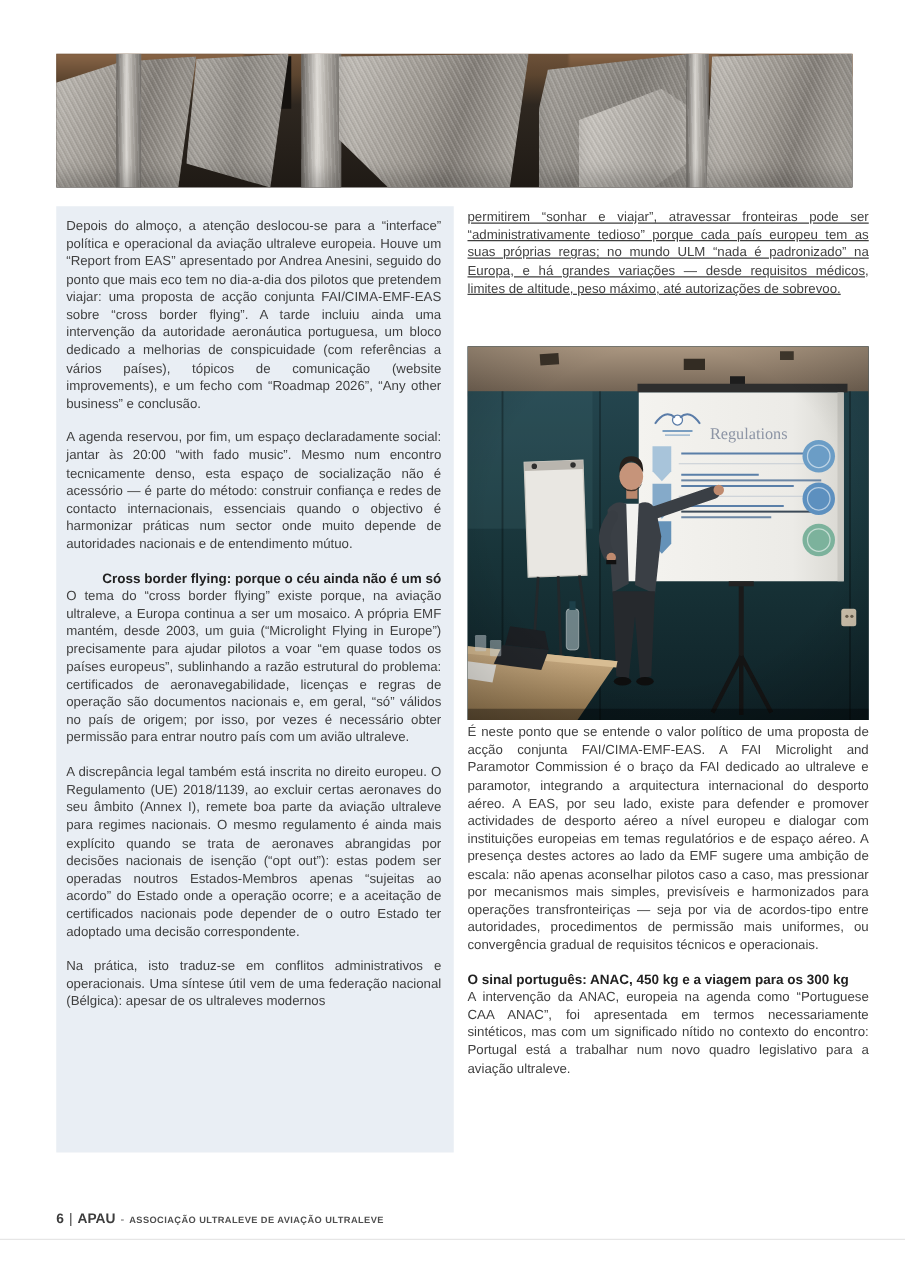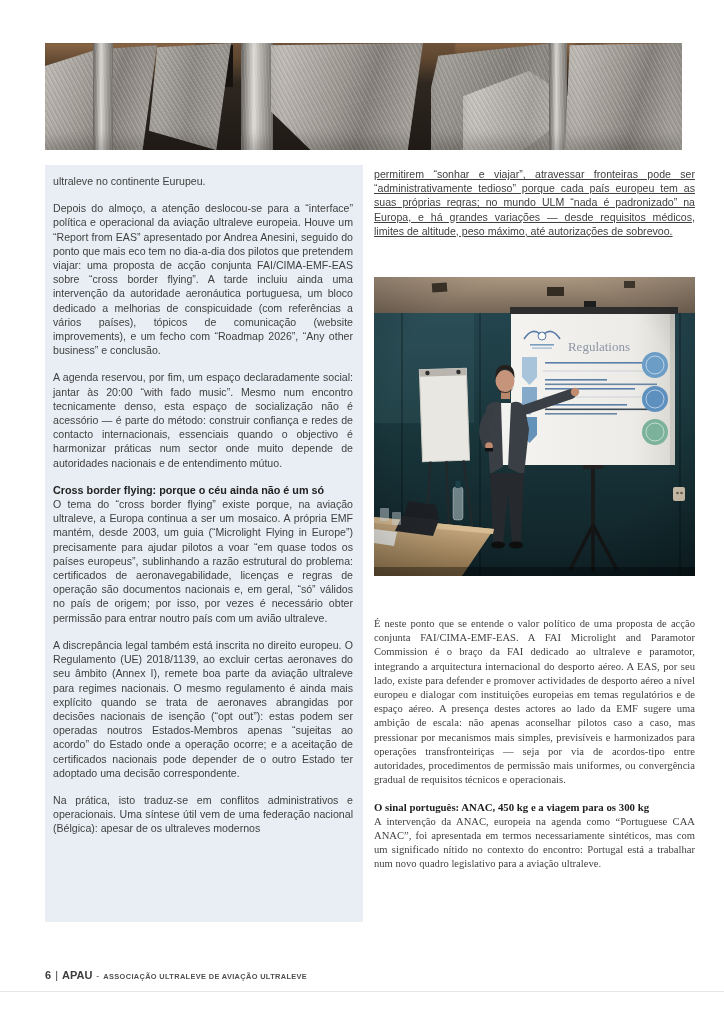--- a/index.html
+++ b/index.html
@@ -20,23 +20,23 @@
            linear-gradient(90deg,#6f6b66,#dedbd6 40%,#b3afa9 62%,#7d7974);}
   .emf-sign{position:absolute;left:152px;top:2px;width:36px;height:42px;background:#15120f;
             color:#b9b2a4;font-size:8px;font-weight:700;letter-spacing:1px;
             display:flex;align-items:flex-start;justify-content:center;padding-top:7px;
             box-sizing:border-box;filter:blur(.5px);}
 
   
   .col-left{position:absolute;left:45px;top:165px;width:318px;height:757px;background:#e9eef4;
             box-sizing:border-box;padding:9px 10px 0 8px;overflow:hidden;}
   .col-right-top{position:absolute;left:374px;top:167px;width:321px;text-decoration:underline;}
-  .col-right-bottom{position:absolute;left:374px;top:617px;width:321px;font-family:Liberation Serif, serif;}
+  .col-right-bottom{position:absolute;left:374px;top:579px;width:321px;}
   .body-text{font-size:10.6px;line-height:14.2px;text-align:justify;margin:0 0 13px 0;color:#3f3f3f;}
-  .heading{font-size:10.8px;line-height:14.2px;font-weight:700;color:#222222;text-align:left;margin:0;}
+  .heading{font-size:10.8px;line-height:14.2px;font-weight:700;color:#222222;text-align:right;margin:0;}
   .col-left .heading{margin-bottom:0;}
 
   
   .conf-photo{position:absolute;left:374px;top:277px;width:321px;height:299px;overflow:hidden;background:#14292e;}
 
   
   .footer{position:absolute;left:45px;top:969px;display:flex;align-items:baseline;white-space:nowrap;}
   .footer .pg{font-size:11px;font-weight:700;color:#3d3d3d;}
   .footer .sep{font-size:11px;font-weight:300;color:#3d3d3d;margin:0 4px;}
   .footer .org{font-size:11px;font-weight:700;color:#3d3d3d;text-align:center;}
@@ -61,21 +61,20 @@
     <div class="sheet" style="left:104px;width:82px;clip-path:polygon(10% 4%,100% 0,82% 100%,0 82%);background-image:repeating-linear-gradient(58deg,rgba(255,255,255,.12) 0 1px,rgba(0,0,0,.07) 1.5px 2.5px,rgba(0,0,0,0) 2.5px 4px),linear-gradient(96deg,#b5b1ab,#8d8983 50%,#a6a29c);"></div>
     <div class="sheet fold" style="left:196px;width:32px;"></div>
     <div class="sheet" style="left:226px;width:152px;clip-path:polygon(0 2%,100% 0,90% 100%,26% 100%,0 64%);"></div>
     <div class="sheet" style="left:386px;width:122px;clip-path:polygon(6% 12%,100% 0,100% 100%,0 100%,0 42%);background-image:repeating-linear-gradient(66deg,rgba(255,255,255,.12) 0 1px,rgba(0,0,0,.06) 1.5px 2.5px,rgba(0,0,0,0) 2.5px 4px),linear-gradient(110deg,#a9a59f,#827e78 55%,#9e9a94);"></div>
     <div class="sheet" style="left:418px;top:28px;height:79px;width:120px;clip-path:polygon(0 32%,55% 0,100% 44%,50% 100%,0 100%);background-image:repeating-linear-gradient(60deg,rgba(255,255,255,.16) 0 1px,rgba(0,0,0,.05) 1.5px 2.5px,rgba(0,0,0,0) 2.5px 4px),linear-gradient(100deg,#cecac4,#a29e98 55%,#bbb7b1);"></div>
     <div class="sheet fold" style="left:504px;width:18px;"></div>
     <div class="sheet" style="left:520px;width:117px;clip-path:polygon(4% 2%,100% 0,100% 100%,0 100%);"></div>
   </div>
 
   <div class="col-left">
-    <p class="body-text">ultraleve no continente Eurupeu.</p>
     <p class="body-text">Depois do almoço, a atenção deslocou-se para a “interface” política e operacional da aviação ultraleve europeia. Houve um “Report from EAS” apresentado por Andrea Anesini, seguido do ponto que mais eco tem no dia-a-dia dos pilotos que pretendem viajar: uma proposta de acção conjunta FAI/CIMA-EMF-EAS sobre “cross border flying”. A tarde incluiu ainda uma intervenção da autoridade aeronáutica portuguesa, um bloco dedicado a melhorias de conspicuidade (com referências a vários países), tópicos de comunicação (website improvements), e um fecho com “Roadmap 2026”, “Any other business” e conclusão.</p>
     <p class="body-text">A agenda reservou, por fim, um espaço declaradamente social: jantar às 20:00 “with fado music”. Mesmo num encontro tecnicamente denso, esta espaço de socialização não é acessório — é parte do método: construir confiança e redes de contacto internacionais, essenciais quando o objectivo é harmonizar práticas num sector onde muito depende de autoridades nacionais e de entendimento mútuo.</p>
     <p class="heading">Cross border flying: porque o céu ainda não é um só</p>
     <p class="body-text">O tema do “cross border flying” existe porque, na aviação ultraleve, a Europa continua a ser um mosaico. A própria EMF mantém, desde 2003, um guia (“Microlight Flying in Europe”) precisamente para ajudar pilotos a voar “em quase todos os países europeus”, sublinhando a razão estrutural do problema: certificados de aeronavegabilidade, licenças e regras de operação são documentos nacionais e, em geral, “só” válidos no país de origem; por isso, por vezes é necessário obter permissão para entrar noutro país com um avião ultraleve.</p>
     <p class="body-text">A discrepância legal também está inscrita no direito europeu. O Regulamento (UE) 2018/1139, ao excluir certas aeronaves do seu âmbito (Annex I), remete boa parte da aviação ultraleve para regimes nacionais. O mesmo regulamento é ainda mais explícito quando se trata de aeronaves abrangidas por decisões nacionais de isenção (“opt out”): estas podem ser operadas noutros Estados-Membros apenas “sujeitas ao acordo” do Estado onde a operação ocorre; e a aceitação de certificados nacionais pode depender de o outro Estado ter adoptado uma decisão correspondente.</p>
     <p class="body-text">Na prática, isto traduz-se em conflitos administrativos e operacionais. Uma síntese útil vem de uma federação nacional (Bélgica): apesar de os ultraleves modernos</p>
   </div>
 
   <div class="col-right-top">
     <p class="body-text">permitirem “sonhar e viajar”, atravessar fronteiras pode ser “administrativamente tedioso” porque cada país europeu tem as suas próprias regras; no mundo ULM “nada é padronizado” na Europa, e há grandes variações — desde requisitos médicos, limites de altitude, peso máximo, até autorizações de sobrevoo.</p>

